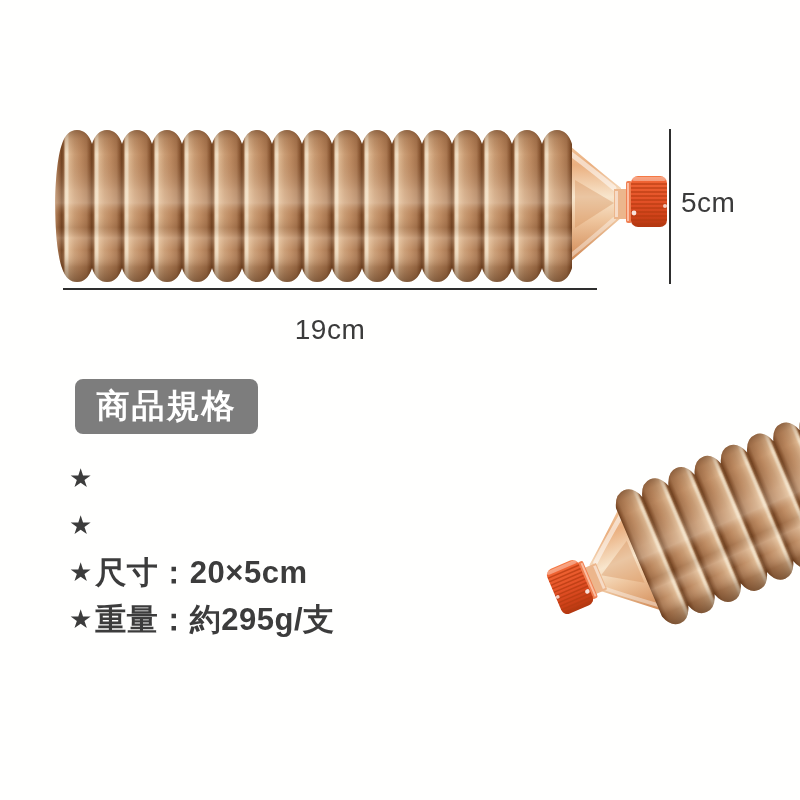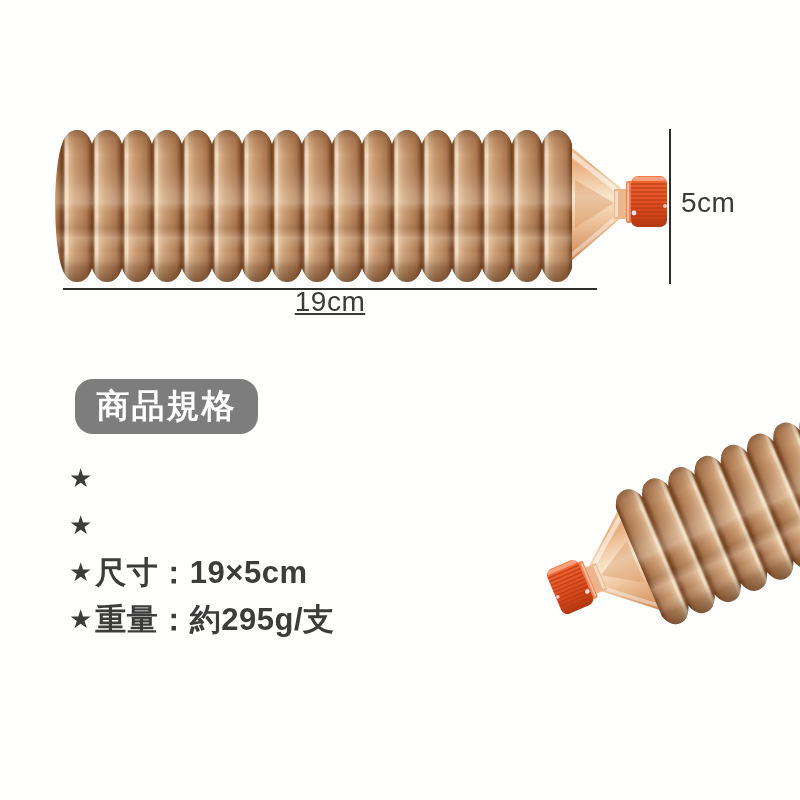--- a/index.html
+++ b/index.html
@@ -8,26 +8,26 @@
     font-family:"Liberation Sans","DejaVu Sans",sans-serif;
   }
   .stage{position:absolute;inset:0;width:800px;height:800px;overflow:hidden;}
   svg.art{position:absolute;left:0;top:0;width:800px;height:800px;}
 
   
   .dim-line-v{position:absolute;left:669px;top:129px;width:2px;height:155px;background:#2e2e2e;}
   .dim-line-h{position:absolute;left:63px;top:288px;width:534px;height:2px;background:#2e2e2e;}
   .dim-label{position:absolute;font-size:28px;color:#3b3b3b;font-weight:500;letter-spacing:.5px;}
   .dim-label.v{left:681px;top:187px;}
-  .dim-label.h{left:63px;top:286px;width:534px;text-align:center;text-decoration:underline;}
+  .dim-label.h{left:63px;top:314px;width:534px;text-align:center;}
 
   
   .spec-heading{
     position:absolute;left:75px;top:379px;width:183px;height:55px;
-    background:#7d7d7d;color:#ffffff;border-radius:18px;
+    background:#7d7d7d;color:#ffffff;border-radius:8px;
     display:flex;align-items:center;justify-content:center;
     font-size:33px;font-weight:700;letter-spacing:2px;
   }
   .spec-list{
     position:absolute;left:69px;top:455px;margin:0;padding:0;list-style:none;
     color:#3c3c3c;
   }
   .spec-list li{display:flex;align-items:center;height:47px;white-space:nowrap;}
   .spec-list .star{font-size:26px;margin-right:3px;color:#3c3c3c;}
   .spec-list .txt{font-size:31px;font-weight:600;letter-spacing:.5px;}
@@ -131,20 +131,20 @@
 
   <ul class="spec-list">
     <li>
       <span class="star">★</span>
     </li>
     <li>
       <span class="star">★</span>
     </li>
     <li>
       <span class="star">★</span>
-      <span class="txt">尺寸：19×5cm</span>
+      <span class="txt">尺寸：20×5cm</span>
     </li>
     <li>
       <span class="star">★</span>
       <span class="txt">重量：約295g/支</span>
     </li>
   </ul>
 </div>
 
 </body></html>

